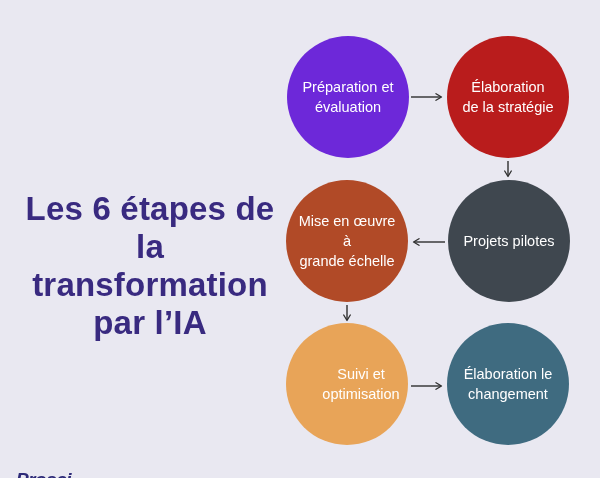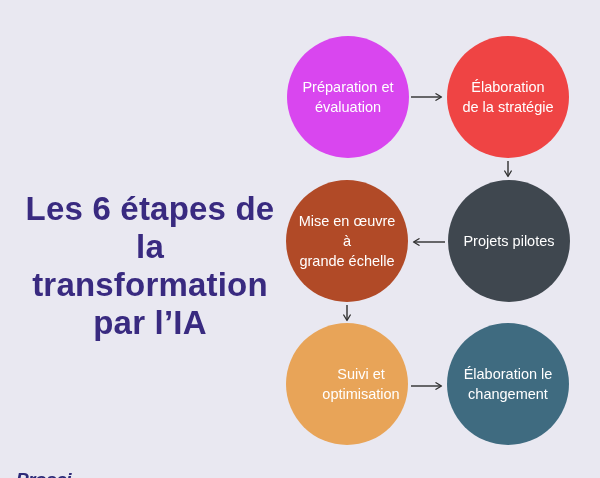--- a/index.html
+++ b/index.html
@@ -76,26 +76,26 @@
 </style>
 </head>
 <body>
 
 <div class="canvas" style="background-color: rgb(233, 232, 241);">
 
   <h1 class="title" style="color: rgb(57, 42, 128);">Les 6 étapes de la
 transformation
 par l’IA</h1>
 
-  <div class="circle pos-c1" style="background-color: #d946ef;">
+  <div class="circle pos-c1" style="background-color: #6d28d9;">
     <span class="label" style="color: rgb(255, 255, 255);">Préparation et
 évaluation</span>
   </div>
 
-  <div class="circle pos-c2" style="background-color: #ef4444;">
+  <div class="circle pos-c2" style="background-color: #b91c1c;">
     <span class="label" style="color: rgb(255, 255, 255);">Élaboration
 de la stratégie</span>
   </div>
 
   <div class="circle pos-c3" style="background-color: rgb(177, 74, 39);">
     <span class="label" style="color: rgb(255, 255, 255);">Mise en œuvre à
 grande échelle</span>
   </div>
 
   <div class="circle pos-c4" style="background-color: rgb(63, 71, 79);">

